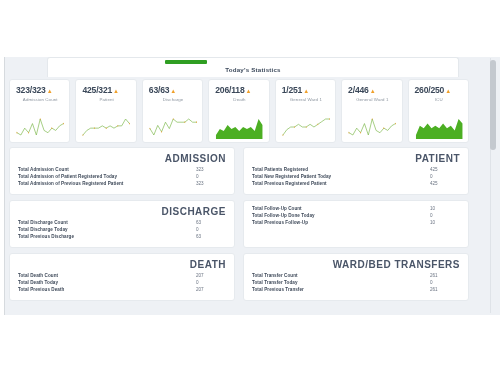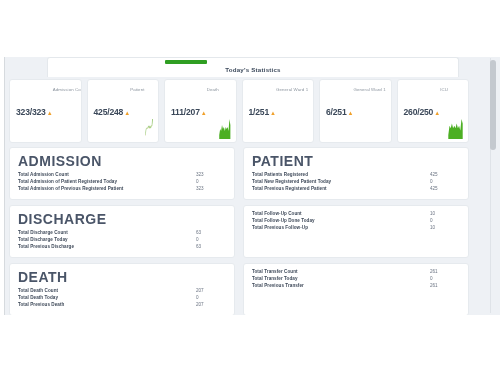--- a/index.html
+++ b/index.html
@@ -75,23 +75,24 @@
     display: flex;
     gap: 5px;
   }
   .kpi-card {
     flex: 1 1 0;
     background: #ffffff;
     border: 1px solid #e6eaee;
     border-radius: 3px;
     padding: 5px 5px 3px 6px;
     display: flex;
-    flex-direction: row;
+    flex-direction: column;
     position: relative;
     overflow: hidden;
+    text-align: center;
   }
   .kpi-value-line {
     display: flex;
     align-items: center;
     gap: 1px;
     white-space: nowrap;
   }
   .kpi-value {
     font-size: 8.6px;
     font-weight: bold;
@@ -128,22 +129,22 @@
     grid-template-columns: 1fr 1fr;
     gap: 5px 8px;
   }
   .panel {
     background: #ffffff;
     border: 1px solid #e6eaee;
     border-radius: 3px;
     padding: 5px 8px 6px 8px;
   }
   .panel-title {
-    text-align: left;
-    font-size: 14px;
+    text-align: right;
+    font-size: 10px;
     font-weight: bold;
     color: #4a5568;
     letter-spacing: 0.5px;
     margin-bottom: 3px;
   }
   .panel-row {
     display: flex;
     align-items: baseline;
     font-size: 4.6px;
     color: #3f4a5a;
@@ -196,38 +197,55 @@
               <circle cx="2.00" cy="15.71" r="0.85" fill="#e8a33d"></circle>
               <circle cx="26.00" cy="15.71" r="0.85" fill="#e8a33d"></circle>
               <circle cx="50.00" cy="2.00" r="0.85" fill="#e8a33d"></circle>
               <circle cx="74.00" cy="11.14" r="0.85" fill="#e8a33d"></circle>
               <circle cx="98.00" cy="6.57" r="0.85" fill="#e8a33d"></circle>
             </svg>
           </div>
         </div>
         <div class="kpi-card">
           <div class="kpi-value-line">
-            <span class="kpi-value">425/248</span>
+            <span class="kpi-value">425/321</span>
             <span class="kpi-arrow">▲</span>
           </div>
           <div class="kpi-label">Patient</div>
           <div class="kpi-spark">
             <svg viewBox="0 0 100 22" preserveAspectRatio="none">
               <path d="M2.00 18.00 L10.00 13.43 L18.00 11.14 L26.00 11.14 L34.00 11.14 L42.00 8.86 L50.00 11.14 L58.00 8.86 L66.00 11.14 L74.00 8.86 L82.00 8.86 L90.00 2.00 L98.00 6.57" fill="none" stroke="#7ab648" stroke-width="0.9" stroke-linejoin="round" stroke-linecap="round"></path>
               <circle cx="2.00" cy="18.00" r="0.85" fill="#e8a33d"></circle>
               <circle cx="26.00" cy="11.14" r="0.85" fill="#e8a33d"></circle>
               <circle cx="50.00" cy="11.14" r="0.85" fill="#e8a33d"></circle>
               <circle cx="74.00" cy="8.86" r="0.85" fill="#e8a33d"></circle>
               <circle cx="98.00" cy="6.57" r="0.85" fill="#e8a33d"></circle>
             </svg>
           </div>
         </div>
         <div class="kpi-card">
           <div class="kpi-value-line">
-            <span class="kpi-value">111/207</span>
+            <span class="kpi-value">63/63</span>
+            <span class="kpi-arrow">▲</span>
+          </div>
+          <div class="kpi-label">Discharge</div>
+          <div class="kpi-spark">
+            <svg viewBox="0 0 100 22" preserveAspectRatio="none">
+              <path d="M2.00 11.60 L10.00 18.00 L18.00 8.40 L26.00 14.80 L34.00 5.20 L42.00 11.60 L50.00 2.00 L58.00 5.20 L66.00 5.20 L74.00 5.20 L82.00 2.00 L90.00 5.20 L98.00 5.20" fill="none" stroke="#7ab648" stroke-width="0.9" stroke-linejoin="round" stroke-linecap="round"></path>
+              <circle cx="2.00" cy="11.60" r="0.85" fill="#e8a33d"></circle>
+              <circle cx="26.00" cy="14.80" r="0.85" fill="#e8a33d"></circle>
+              <circle cx="50.00" cy="2.00" r="0.85" fill="#e8a33d"></circle>
+              <circle cx="74.00" cy="5.20" r="0.85" fill="#e8a33d"></circle>
+              <circle cx="98.00" cy="5.20" r="0.85" fill="#e8a33d"></circle>
+            </svg>
+          </div>
+        </div>
+        <div class="kpi-card">
+          <div class="kpi-value-line">
+            <span class="kpi-value">206/118</span>
             <span class="kpi-arrow">▲</span>
           </div>
           <div class="kpi-label">Death</div>
           <div class="kpi-spark">
             <svg viewBox="0 0 100 22" preserveAspectRatio="none">
               <path d="M2.00 18.00 L10.00 12.00 L18.00 14.00 L26.00 8.00 L34.00 12.00 L42.00 10.00 L50.00 14.00 L58.00 10.00 L66.00 12.00 L74.00 10.00 L82.00 14.00 L90.00 2.00 L98.00 8.00 L98.00 22 L2.00 22 Z" fill="#4caf23"></path>
             </svg>
           </div>
         </div>
         <div class="kpi-card">
@@ -242,21 +260,21 @@
               <circle cx="2.00" cy="18.00" r="0.85" fill="#e8a33d"></circle>
               <circle cx="26.00" cy="10.00" r="0.85" fill="#e8a33d"></circle>
               <circle cx="50.00" cy="10.00" r="0.85" fill="#e8a33d"></circle>
               <circle cx="74.00" cy="7.33" r="0.85" fill="#e8a33d"></circle>
               <circle cx="98.00" cy="2.00" r="0.85" fill="#e8a33d"></circle>
             </svg>
           </div>
         </div>
         <div class="kpi-card">
           <div class="kpi-value-line">
-            <span class="kpi-value">6/251</span>
+            <span class="kpi-value">2/446</span>
             <span class="kpi-arrow">▲</span>
           </div>
           <div class="kpi-label">General Ward 1</div>
           <div class="kpi-spark">
             <svg viewBox="0 0 100 22" preserveAspectRatio="none">
               <path d="M2.00 15.71 L10.00 18.00 L18.00 11.14 L26.00 15.71 L34.00 6.57 L42.00 18.00 L50.00 2.00 L58.00 13.43 L66.00 15.71 L74.00 11.14 L82.00 13.43 L90.00 8.86 L98.00 6.57" fill="none" stroke="#7ab648" stroke-width="0.9" stroke-linejoin="round" stroke-linecap="round"></path>
               <circle cx="2.00" cy="15.71" r="0.85" fill="#e8a33d"></circle>
               <circle cx="26.00" cy="15.71" r="0.85" fill="#e8a33d"></circle>
               <circle cx="50.00" cy="2.00" r="0.85" fill="#e8a33d"></circle>
               <circle cx="74.00" cy="11.14" r="0.85" fill="#e8a33d"></circle>
@@ -362,20 +380,21 @@
             <span class="dots"></span>
             <span class="rv">0</span>
           </div>
           <div class="panel-row">
             <span class="rk">Total Previous Death</span>
             <span class="dots"></span>
             <span class="rv">207</span>
           </div>
         </div>
         <div class="panel">
+          <div class="panel-title">WARD/BED TRANSFERS</div>
           <div class="panel-row">
             <span class="rk">Total Transfer Count</span>
             <span class="dots"></span>
             <span class="rv">261</span>
           </div>
           <div class="panel-row">
             <span class="rk">Total Transfer Today</span>
             <span class="dots"></span>
             <span class="rv">0</span>
           </div>

